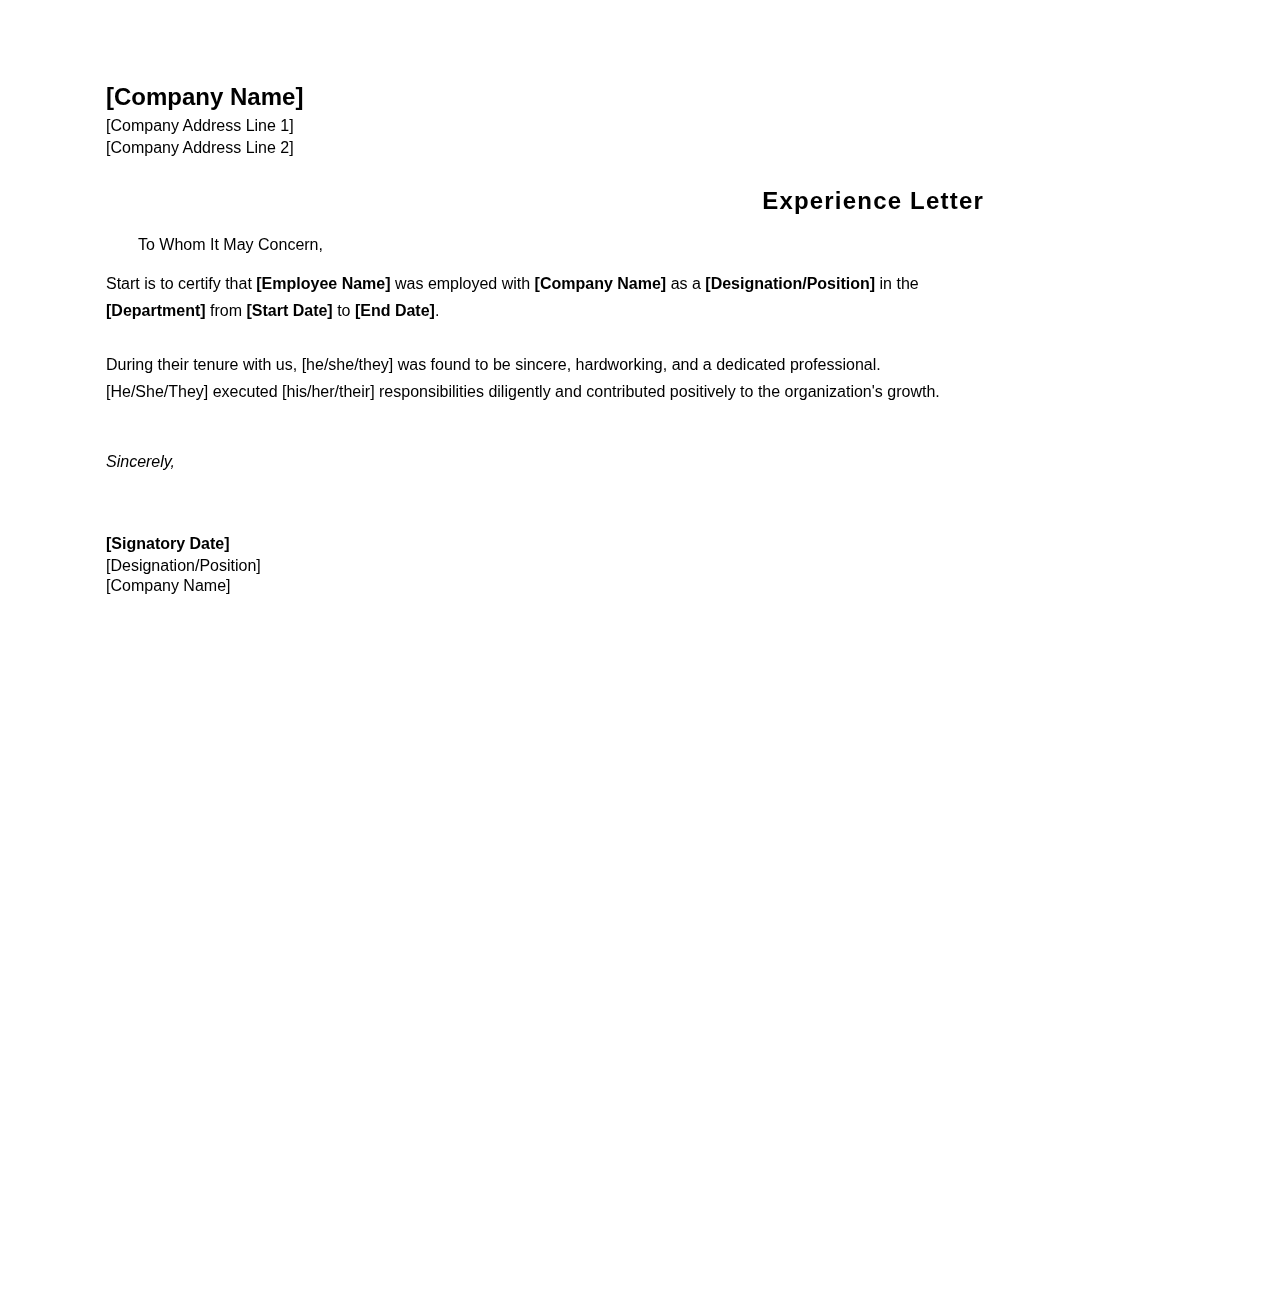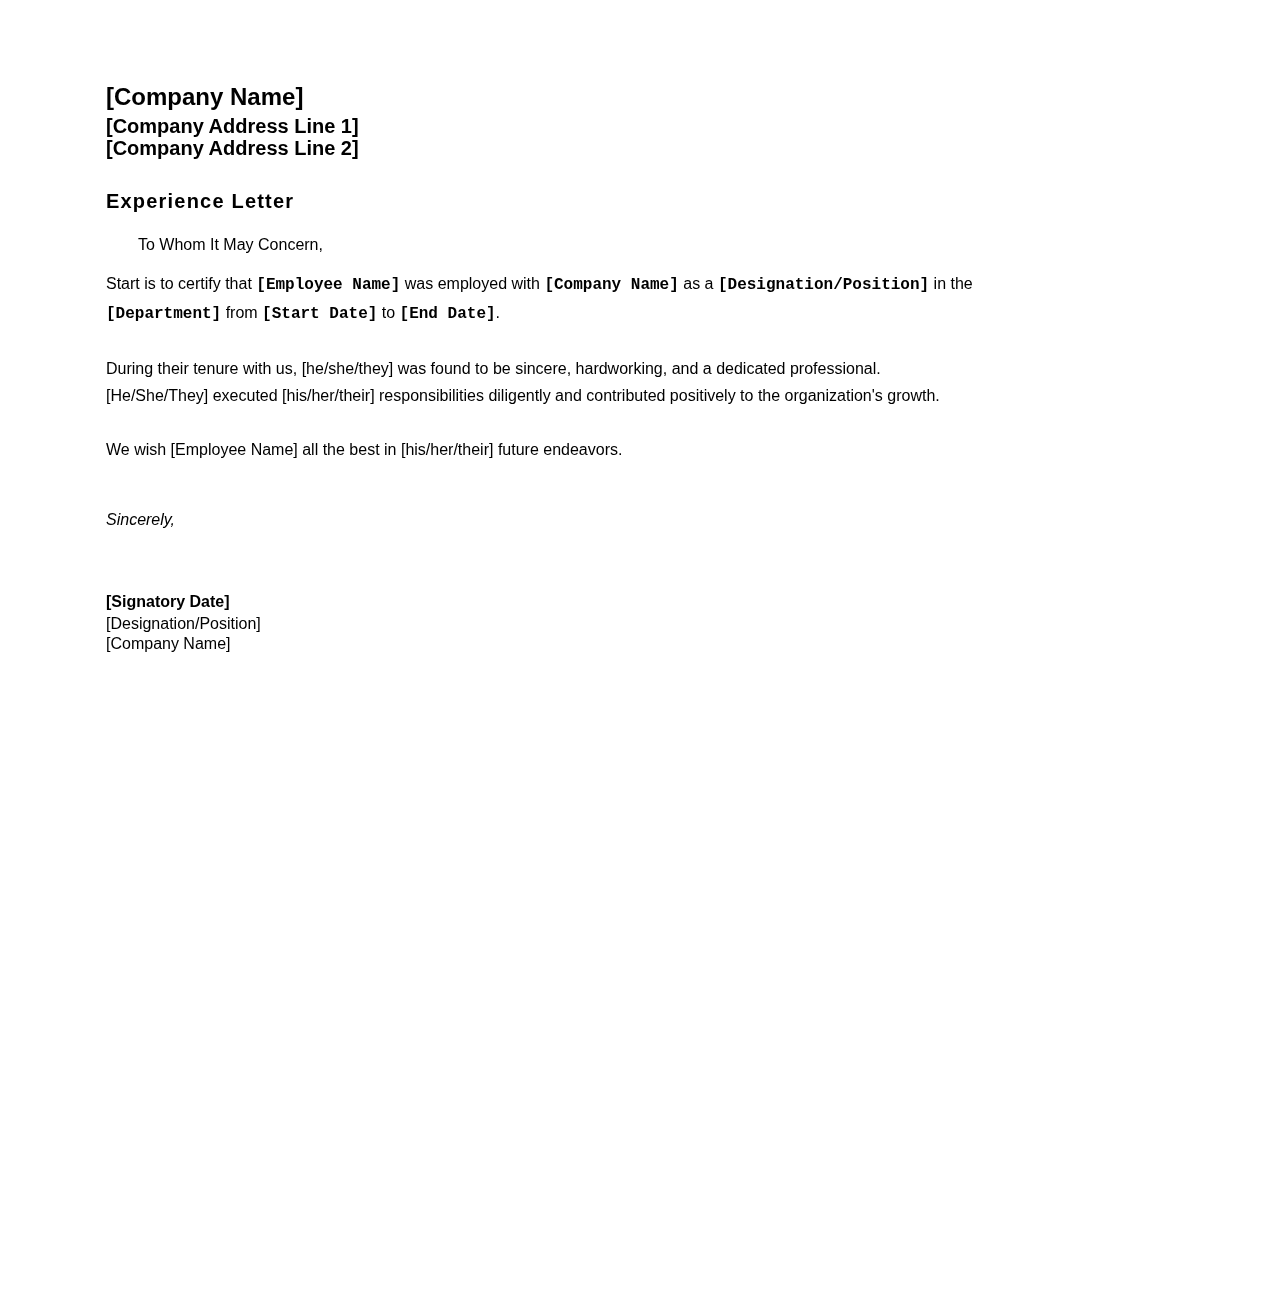--- a/index.html
+++ b/index.html
@@ -10,54 +10,53 @@
   }
   .page {
     position: relative;
     padding: 82px 106px 0 106px;
     box-sizing: border-box;
     width: 1090px;
   }
   .company-name {
     font-size: 24px; font-weight: bold; line-height: 30px; margin: 0 0 3px 0;
   }
-  .addr { font-size: 20px; line-height: 22px; font-weight: bold; }
+  .addr { font-size: 16px; line-height: 22px; }
   .title {
-    text-align: left; font-size: 20px; font-weight: bold; letter-spacing: 1.2px;
+    text-align: right; font-size: 24px; font-weight: bold; letter-spacing: 1.2px;
     margin: 29px 0 0 0; line-height: 26px;
   }
   .salutation { font-size: 16px; line-height: 22px; margin-top: 20px; margin-left: 32px; }
   .para { font-size: 16px; line-height: 27px; margin-top: 14px; }
   .para2 { margin-top: 27px; }
   .para3 { margin-top: 27px; }
   .closing { font-size: 16px; line-height: 22px; margin-top: 46px; font-style: italic; }
   .sig-name { font-size: 16px; font-weight: bold; line-height: 22px; margin-top: 60px; }
   .sig-line { font-size: 16px; line-height: 18px; }
   .sig-line.first { line-height: 22px; }
-  b { font-weight: bold; font-family: Liberation Mono, monospace; }
+  b { font-weight: bold; }
 </style>
 </head>
 <body>
 
 <div class="page">
   <div>
     <div class="company-name">[Company Name]</div>
     <div class="addr">[Company Address Line 1]</div>
     <div class="addr">[Company Address Line 2]</div>
   </div>
 
   <div class="title">Experience Letter</div>
 
   <div class="salutation">To Whom It May Concern,</div>
 
   <div class="para"><span>Start is to certify that </span><b>[Employee Name]</b><span> was employed with </span><b>[Company Name]</b><span> as a </span><b>[Designation/Position]</b><span> in the </span><b>[Department]</b><span> from </span><b>[Start Date]</b><span> to </span><b>[End Date]</b><span>.</span></div>
 
   <div class="para para2">During their tenure with us, [he/she/they] was found to be sincere, hardworking, and a dedicated professional. [He/She/They] executed [his/her/their] responsibilities diligently and contributed positively to the organization's growth.</div>
 
-  <div class="para para3">We wish [Employee Name] all the best in [his/her/their] future endeavors.</div>
 
   <div class="closing">Sincerely,</div>
 
   <div>
     <div class="sig-name">[Signatory Date]</div>
     <div class="sig-line first">[Designation/Position]</div>
     <div class="sig-line">[Company Name]</div>
   </div>
 </div>
 

